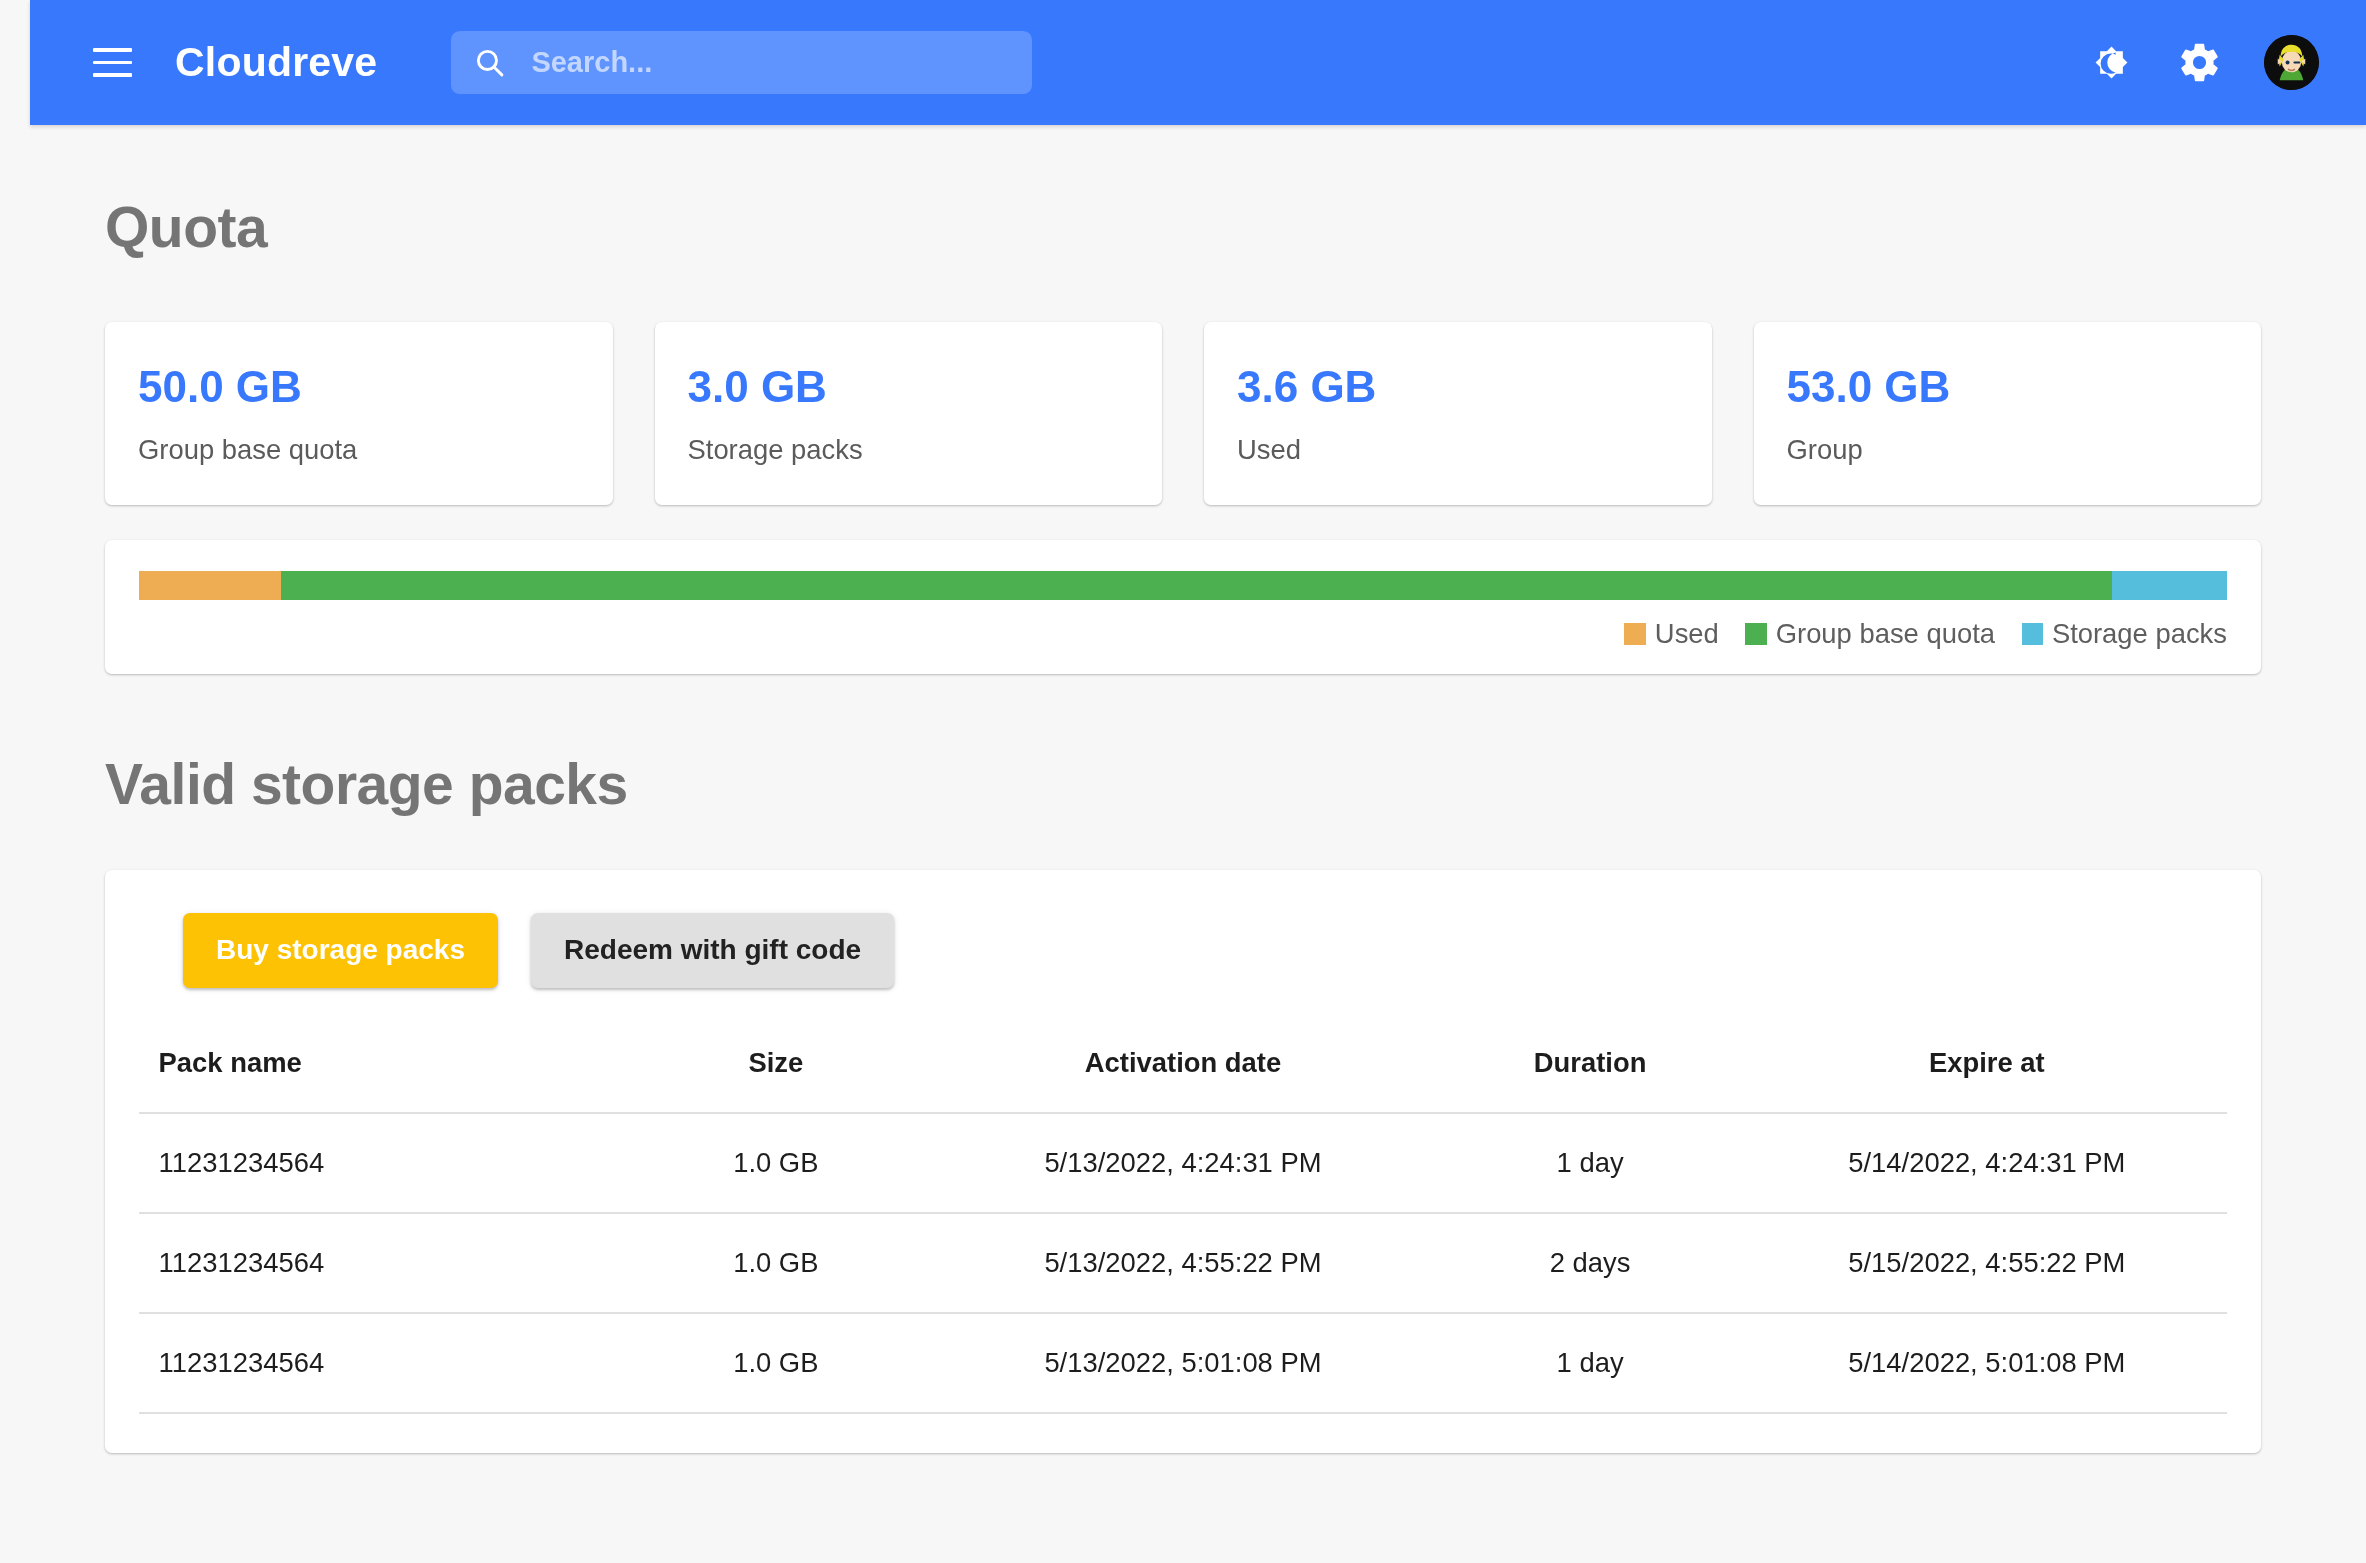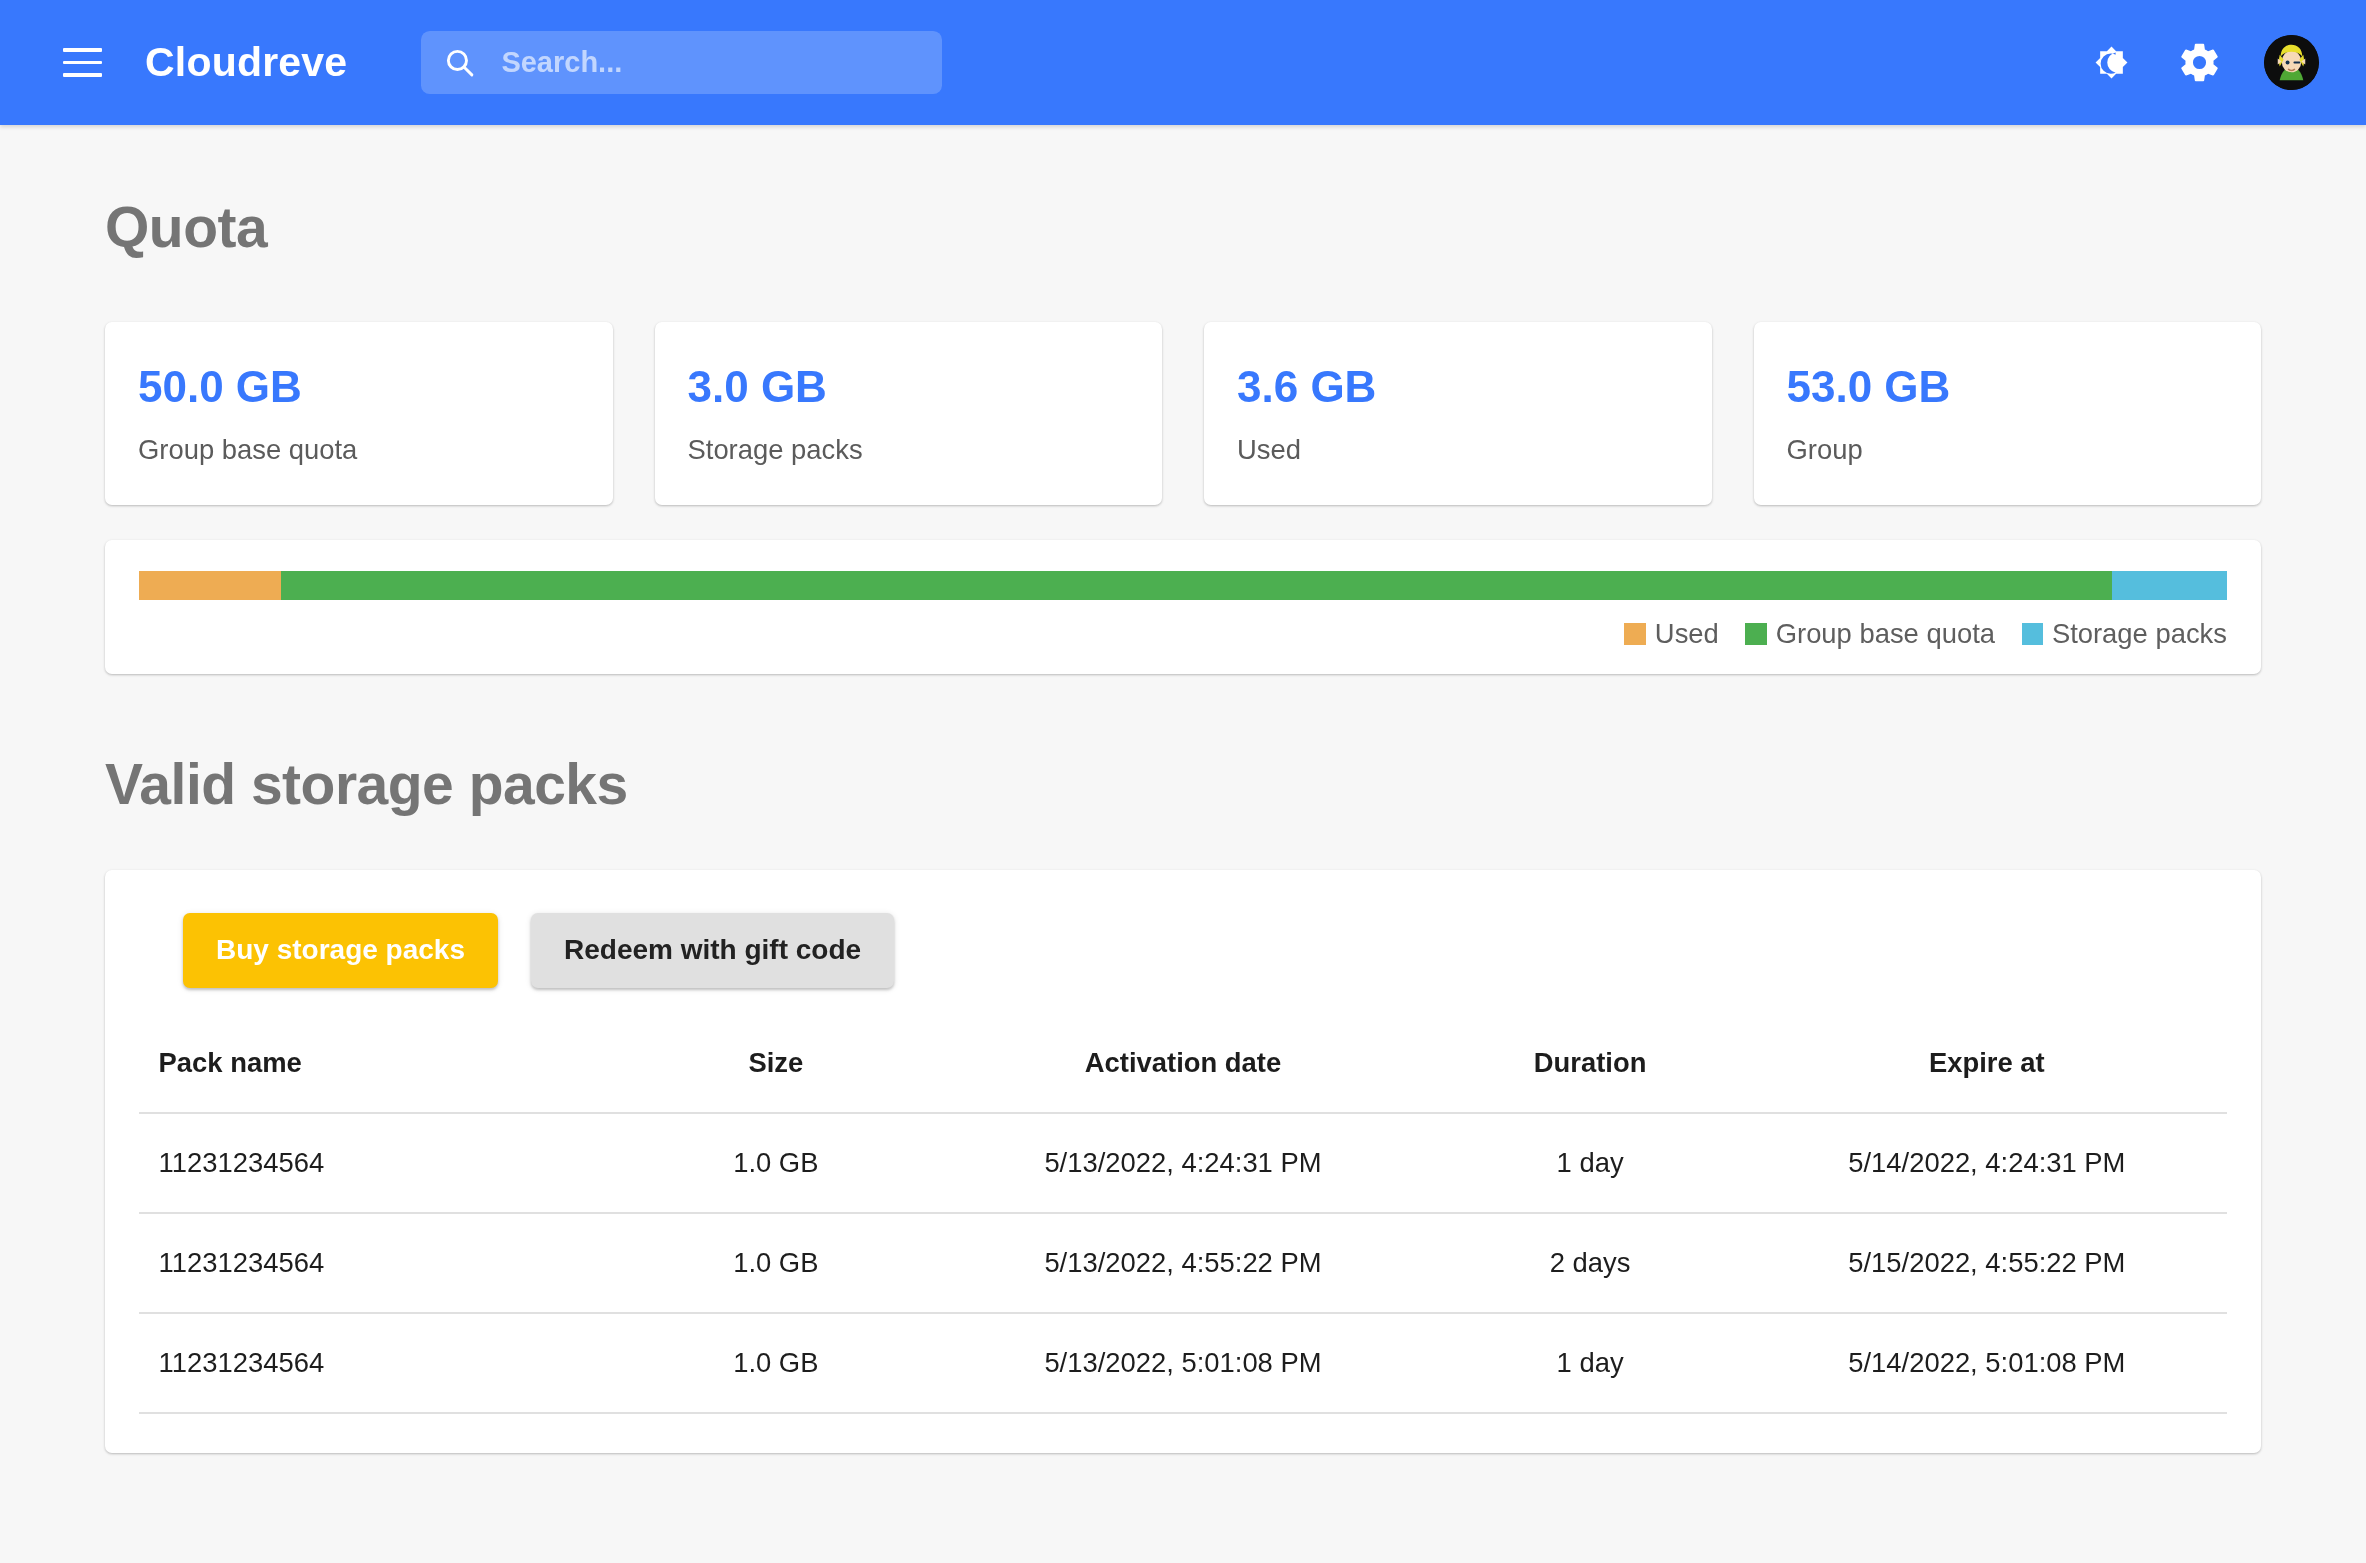--- a/index.html
+++ b/index.html
@@ -19,20 +19,21 @@
 
   
   .appbar {
     height: 125px;
     background: #3878fd;
     display: flex;
     align-items: center;
     padding: 0 47px 0 57px;
     position: relative;
     box-shadow: 0 2px 3.9px rgba(0,0,0,0.14);
+    margin-left: 30px;
   }
 
   .hamburger {
     width: 51px;
     height: 51px;
     display: flex;
     flex-direction: column;
     justify-content: center;
     align-items: center;
     gap: 8.8px;
@@ -51,21 +52,21 @@
     color: #ffffff;
     font-size: 41px;
     font-weight: bold;
     letter-spacing: 0.2px;
     margin-left: 37px;
     white-space: nowrap;
   }
 
   .searchbox {
     margin-left: 74px;
-    width: 521px;
+    width: 581px;
     height: 63px;
     background: rgba(255,255,255,0.20);
     border-radius: 8.8px;
     display: flex;
     align-items: center;
     padding: 0 21.6px;
     cursor: text;
   }
   .searchbox .s-icon {
     width: 33px;

